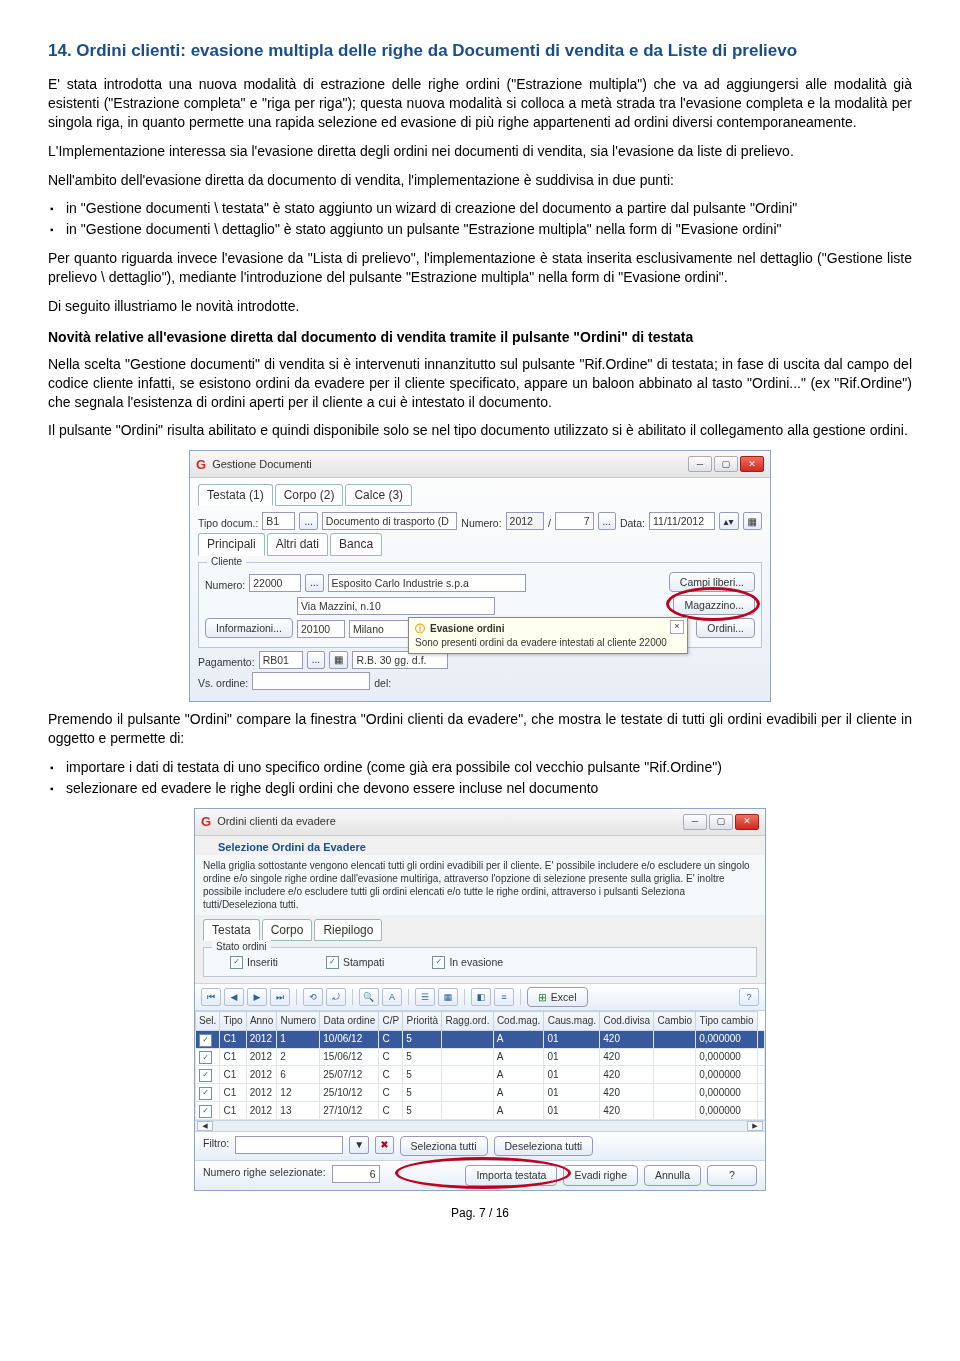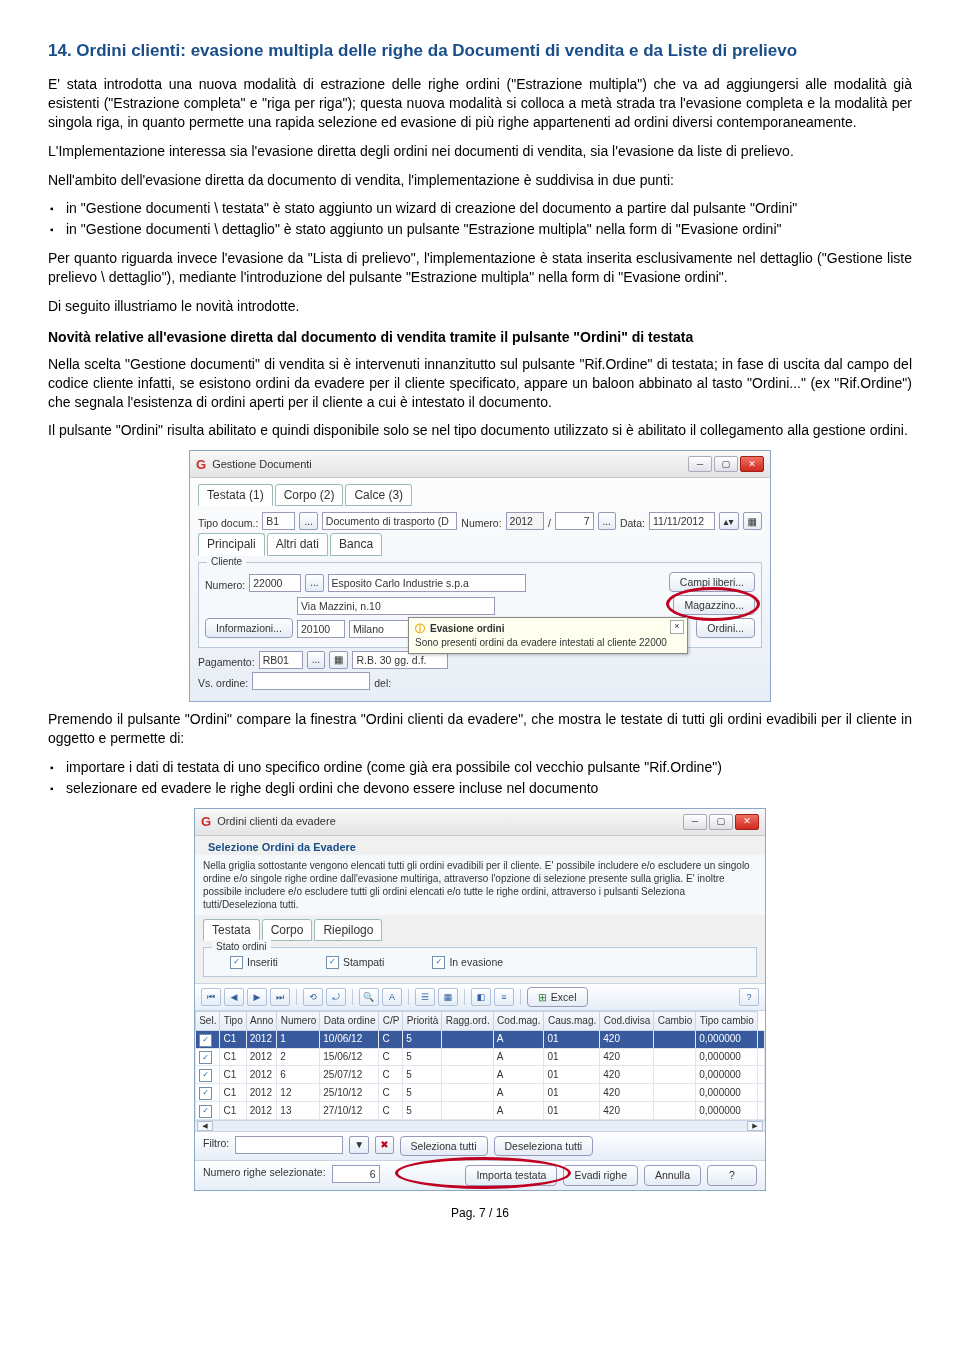--- a/index.html
+++ b/index.html
@@ -30,21 +30,21 @@
 .fieldset{border:1px solid #b8c8d8;padding:6px;margin:2px 0;position:relative;background:#f6f9fc}
 .fieldset .legend{position:absolute;top:-8px;left:8px;background:#f6f9fc;padding:0 4px;font-size:10px}
 .rbtn{border:1px solid #99b;background:linear-gradient(#fff,#e4ecf6);padding:2px 10px;font-size:10.5px;border-radius:4px;display:inline-block}
 .circled{position:absolute;border:3px solid #c00020;border-radius:50%;pointer-events:none}
 .tooltip{position:absolute;border:1px solid #888;background:#fffff0;padding:4px 6px;font-size:10px;box-shadow:1px 1px 3px rgba(0,0,0,.25)}
 .tooltip .x{position:absolute;right:3px;top:2px;border:1px solid #aaa;width:12px;height:12px;text-align:center;line-height:10px;font-size:9px;background:#fff}
 .intro{font-size:10px;padding:4px 8px;line-height:1.3;background:#f6f9fc}
 .toolbar{display:flex;align-items:center;gap:3px;padding:3px 6px;background:linear-gradient(#fff,#e6eef8);border-top:1px solid #c8d4e2;border-bottom:1px solid #c8d4e2}
 .tb{width:18px;height:16px;border:1px solid #b0c0d8;background:linear-gradient(#fff,#e4ecf6);border-radius:2px;display:flex;align-items:center;justify-content:center;font-size:9px;color:#3060a0}
 .grid{width:100%;border-collapse:collapse;font-size:10px;background:#fff}
-.grid th{background:linear-gradient(#f6f8fb,#e4ecf6);border:1px solid #c8d4e2;padding:2px 3px;font-weight:normal;text-align:right;white-space:nowrap}
+.grid th{background:linear-gradient(#f6f8fb,#e4ecf6);border:1px solid #c8d4e2;padding:2px 3px;font-weight:normal;text-align:center;white-space:nowrap}
 .grid td{border:1px solid #e0e6ee;padding:1px 3px;white-space:nowrap}
 .chk{width:11px;height:11px;border:1px solid #7090b0;background:#fff;display:inline-flex;align-items:center;justify-content:center;font-size:8px;color:#2060a0}
 .footer-row{display:flex;gap:6px;padding:4px 8px;background:linear-gradient(#fff,#e6eef8);border-top:1px solid #c8d4e2;font-size:10.5px}
 .pagenum{text-align:center;font-size:12px;margin-top:14px}
 .sep{width:1px;height:16px;background:#c0cddc;margin:0 3px}
 .scroll{height:10px;background:#e8eef6;border-top:1px solid #c8d4e2;display:flex;justify-content:space-between;align-items:center;padding:0 2px}
 .scroll .sc{width:14px;height:8px;border:1px solid #b0c0d8;background:#f4f8fc;font-size:7px;text-align:center;line-height:7px}
 </style>
 </head>
 <body>
@@ -161,21 +161,21 @@
 <div class="win win2">
   <div class="titlebar">
     <span class="gicon">G</span>
     <span class="wtitle">Ordini clienti da evadere</span>
     <div class="wbtns">
       <div class="wbtn">─</div>
       <div class="wbtn">▢</div>
       <div class="wbtn close">✕</div>
     </div>
   </div>
-  <div style="padding:4px 8px 0 13px;font-weight:bold;color:#1a4e8a;font-size:11px">Selezione Ordini da Evadere</div>
+  <div style="padding:4px 8px 0 23px;font-weight:bold;color:#1a4e8a;font-size:11px">Selezione Ordini da Evadere</div>
   <div class="intro">Nella griglia sottostante vengono elencati tutti gli ordini evadibili per il cliente. E' possibile includere e/o escludere un singolo ordine e/o singole righe ordine dall'evasione multiriga, attraverso l'opzione di selezione presente sulla griglia. E' inoltre possibile includere e/o escludere tutti gli ordini elencati e/o tutte le righe ordini, attraverso i pulsanti Seleziona tutti/Deseleziona tutti.</div>
   <div style="padding:4px 8px">
     <div class="tabs">
       <div class="tab active">Testata</div>
       <div class="tab">Corpo</div>
       <div class="tab">Riepilogo</div>
     </div>
     <div class="fieldset" style="padding:4px 26px">
       <div class="legend">Stato ordini</div>
       <div class="row">

